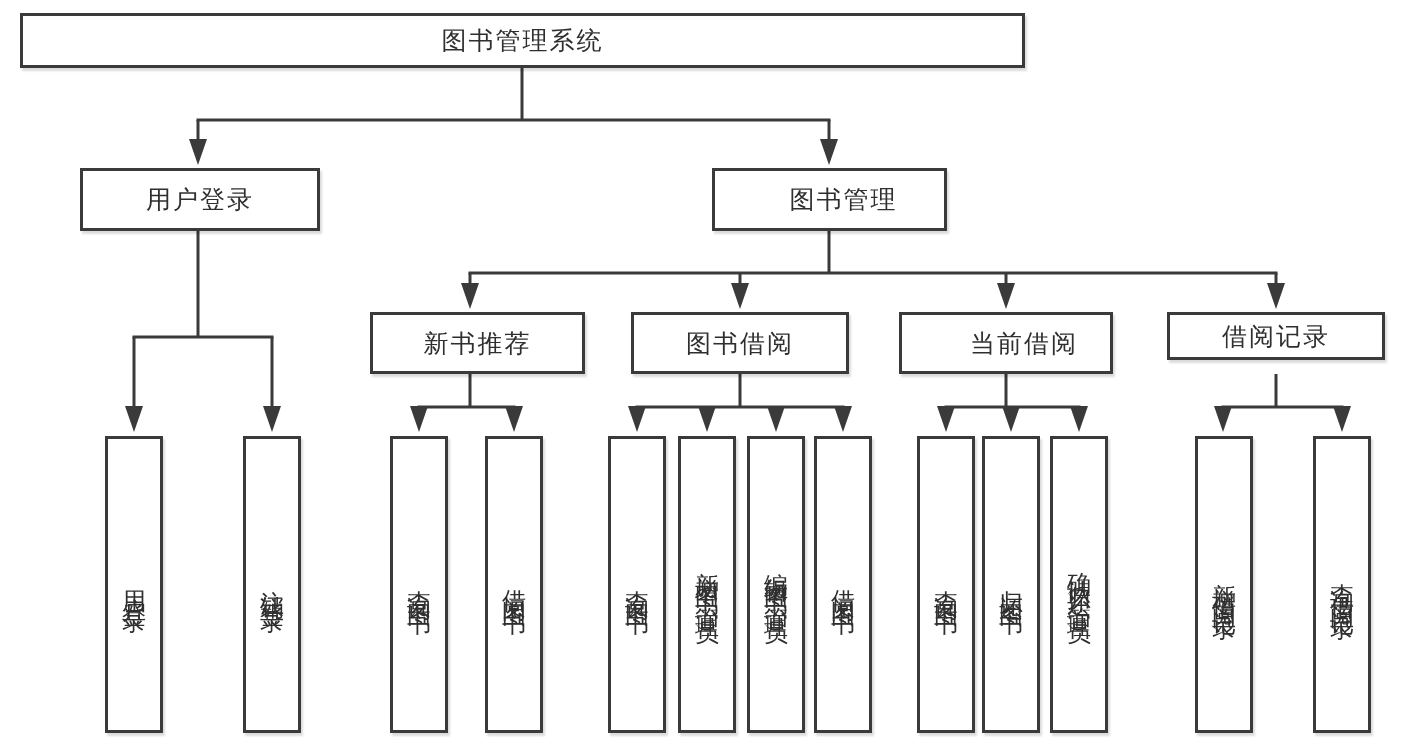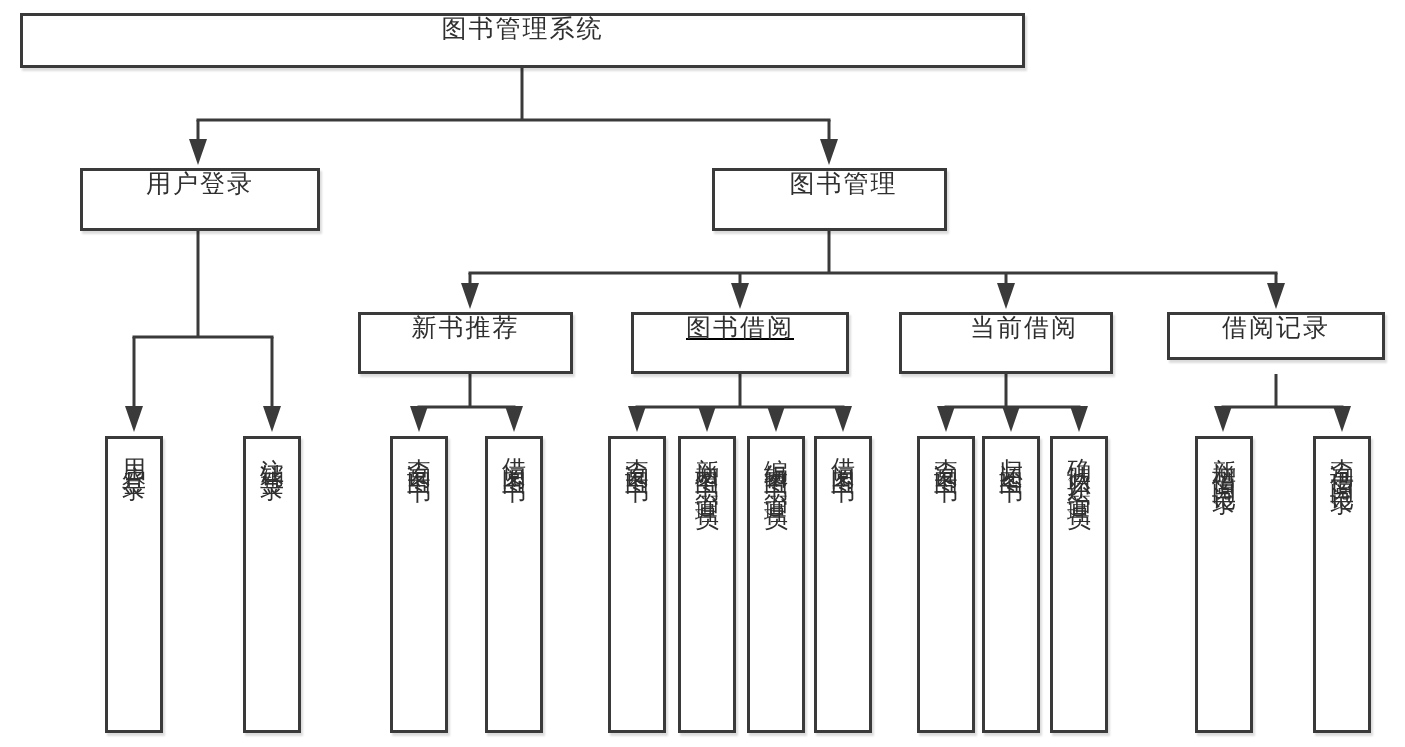--- a/index.html
+++ b/index.html
@@ -16,21 +16,21 @@
     left: 0; top: 0;
     width: 1405px; height: 747px;
     pointer-events: none;
   }
   .node {
     position: absolute;
     background: #ffffff;
     border: 3px solid #a16207;
     box-sizing: border-box;
     display: flex;
-    align-items: flex-start;
+    align-items: center;
     justify-content: center;
     box-shadow: 2px 3px 2px rgba(0,0,0,0.14);
   }
   .node.h .label {
     font-size: 25px;
     letter-spacing: 2px;
     color: #2f2f2f;
     white-space: nowrap;
     line-height: 1;
   }
@@ -115,24 +115,24 @@
   <div id="nodes">
       <div class="node h" style="left: 20px; top: 13px; width: 1005px; height: 55px; border-color: rgb(58, 58, 58);">
         <span class="label" style="color: rgb(47, 47, 47);">图书管理系统</span>
       </div>
       <div class="node h" style="left: 80px; top: 168px; width: 240px; height: 63px; border-color: rgb(58, 58, 58);">
         <span class="label" style="color: rgb(47, 47, 47);">用户登录</span>
       </div>
       <div class="node h" style="left: 712px; top: 168px; width: 235px; height: 63px; border-color: rgb(58, 58, 58); padding-left: 28px;">
         <span class="label" style="color: rgb(47, 47, 47);">图书管理</span>
       </div>
-      <div class="node h" style="left: 358px; top: 312px; width: 215px; height: 62px; border-color: rgb(58, 58, 58);">
+      <div class="node h" style="left: 370px; top: 312px; width: 215px; height: 62px; border-color: rgb(58, 58, 58);">
         <span class="label" style="color: rgb(47, 47, 47);">新书推荐</span>
       </div>
-      <div class="node h" style="left: 631px; top: 312px; width: 218px; height: 62px; border-color: rgb(58, 58, 58); text-decoration: underline;">
+      <div class="node h" style="left: 631px; top: 312px; width: 218px; height: 62px; border-color: rgb(58, 58, 58);">
         <span class="label" style="color: rgb(47, 47, 47);">图书借阅</span>
       </div>
       <div class="node h" style="left: 899px; top: 312px; width: 214px; height: 62px; border-color: rgb(58, 58, 58);">
         <span class="label" style="color: rgb(47, 47, 47); margin-left: 36px;">当前借阅</span>
       </div>
       <div class="node h" style="left: 1167px; top: 312px; width: 218px; height: 48px; border-color: rgb(58, 58, 58);">
         <span class="label" style="color: rgb(47, 47, 47);">借阅记录</span>
       </div>
       <div class="node v" style="left: 105px; top: 436px; width: 58px; height: 297px; border-color: rgb(58, 58, 58);">
         <span class="label" style="color: rgb(47, 47, 47);">用户登录</span>

